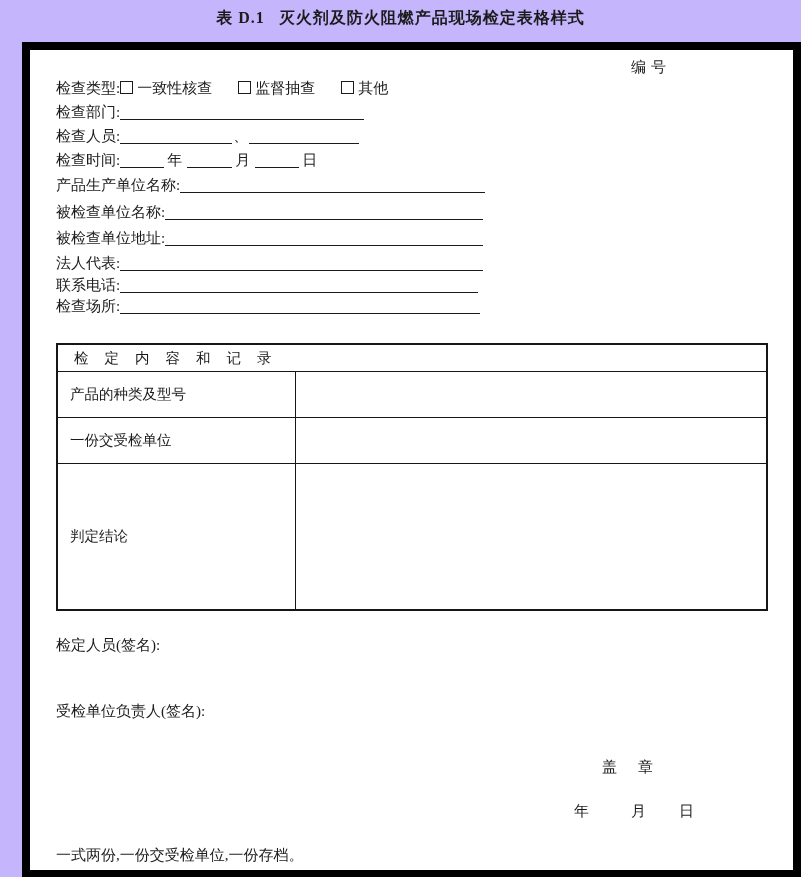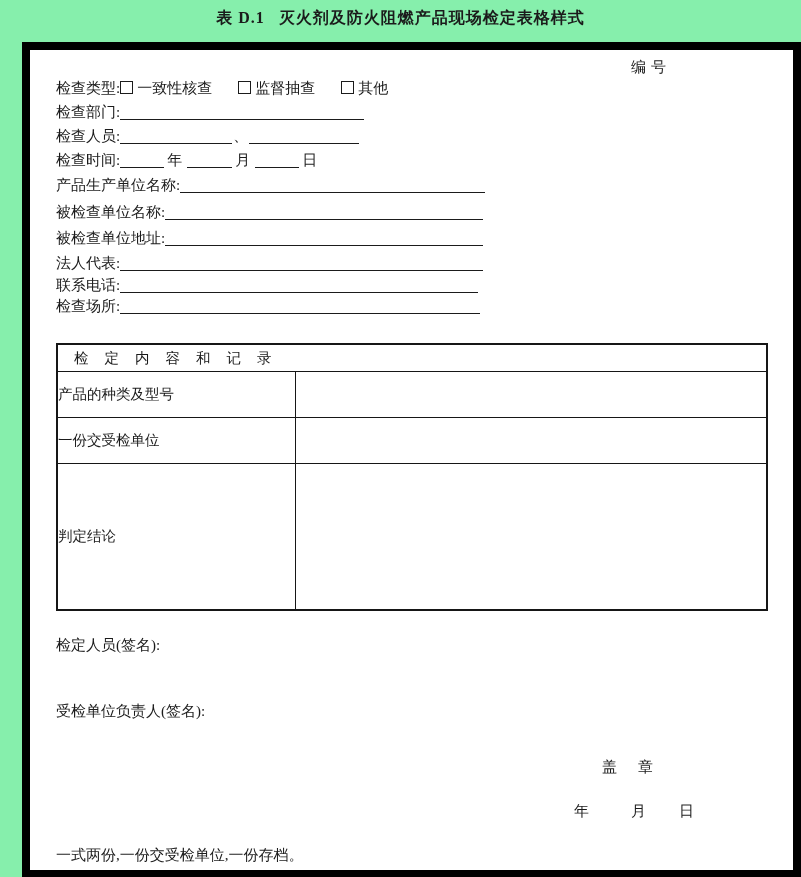--- a/index.html
+++ b/index.html
@@ -1,21 +1,21 @@
 <!DOCTYPE html>
 <html><head>
 <meta charset="utf-8">
 <style>
   html,body{margin:0;padding:0;}
   body{
     width:801px;height:877px;position:relative;background:#ffffff;
     font-family:"Liberation Serif","DejaVu Serif",serif;
     color:#1b1b1b;font-size:15px;
   }
-  .page{position:absolute;inset:0;background:#86efac;overflow:hidden;}
+  .page{position:absolute;inset:0;background:#c4b5fd;overflow:hidden;}
   .doc-title{
     position:absolute;top:8px;left:0;width:100%;text-align:center;
     font-weight:bold;font-size:16px;letter-spacing:1px;
   }
   .doc-title .gap{margin-left:14px;}
   .formbox{
     position:absolute;left:22px;top:42px;width:763px;height:820px;
     border:8px solid #000000;background:#fff;
   }
   .abs{position:absolute;white-space:nowrap;line-height:20px;}
@@ -41,21 +41,21 @@
     border:2px solid #161616;font-size:14.5px;
   }
   .thead{
     height:26px;line-height:26px;text-align:left;
     letter-spacing:16px;padding-left:16px;
   }
   .trow{display:flex;border-top:1px solid #161616;}
   .r1{height:45px;} .r2{height:45px;} .r3{height:145px;gap:23px;}
   .tlabel{
     width:238px;box-sizing:border-box;border-right:1px solid #161616;
-    display:flex;align-items:center;
+    padding-left:12px;display:flex;align-items:center;
   }
   .tvalue{flex:1;}
   .sig-inspector{left:26px;top:585px;}
   .sig-rep{left:26px;top:651px;}
   .seal{left:572px;top:707px;letter-spacing:21px;text-align:center;}
   .stampdate{left:544px;top:751px;}
   .stampdate .y{margin-right:42px;}
   .stampdate .m{margin-right:33px;}
   .footer-note{left:26px;top:795px;}
 </style>

